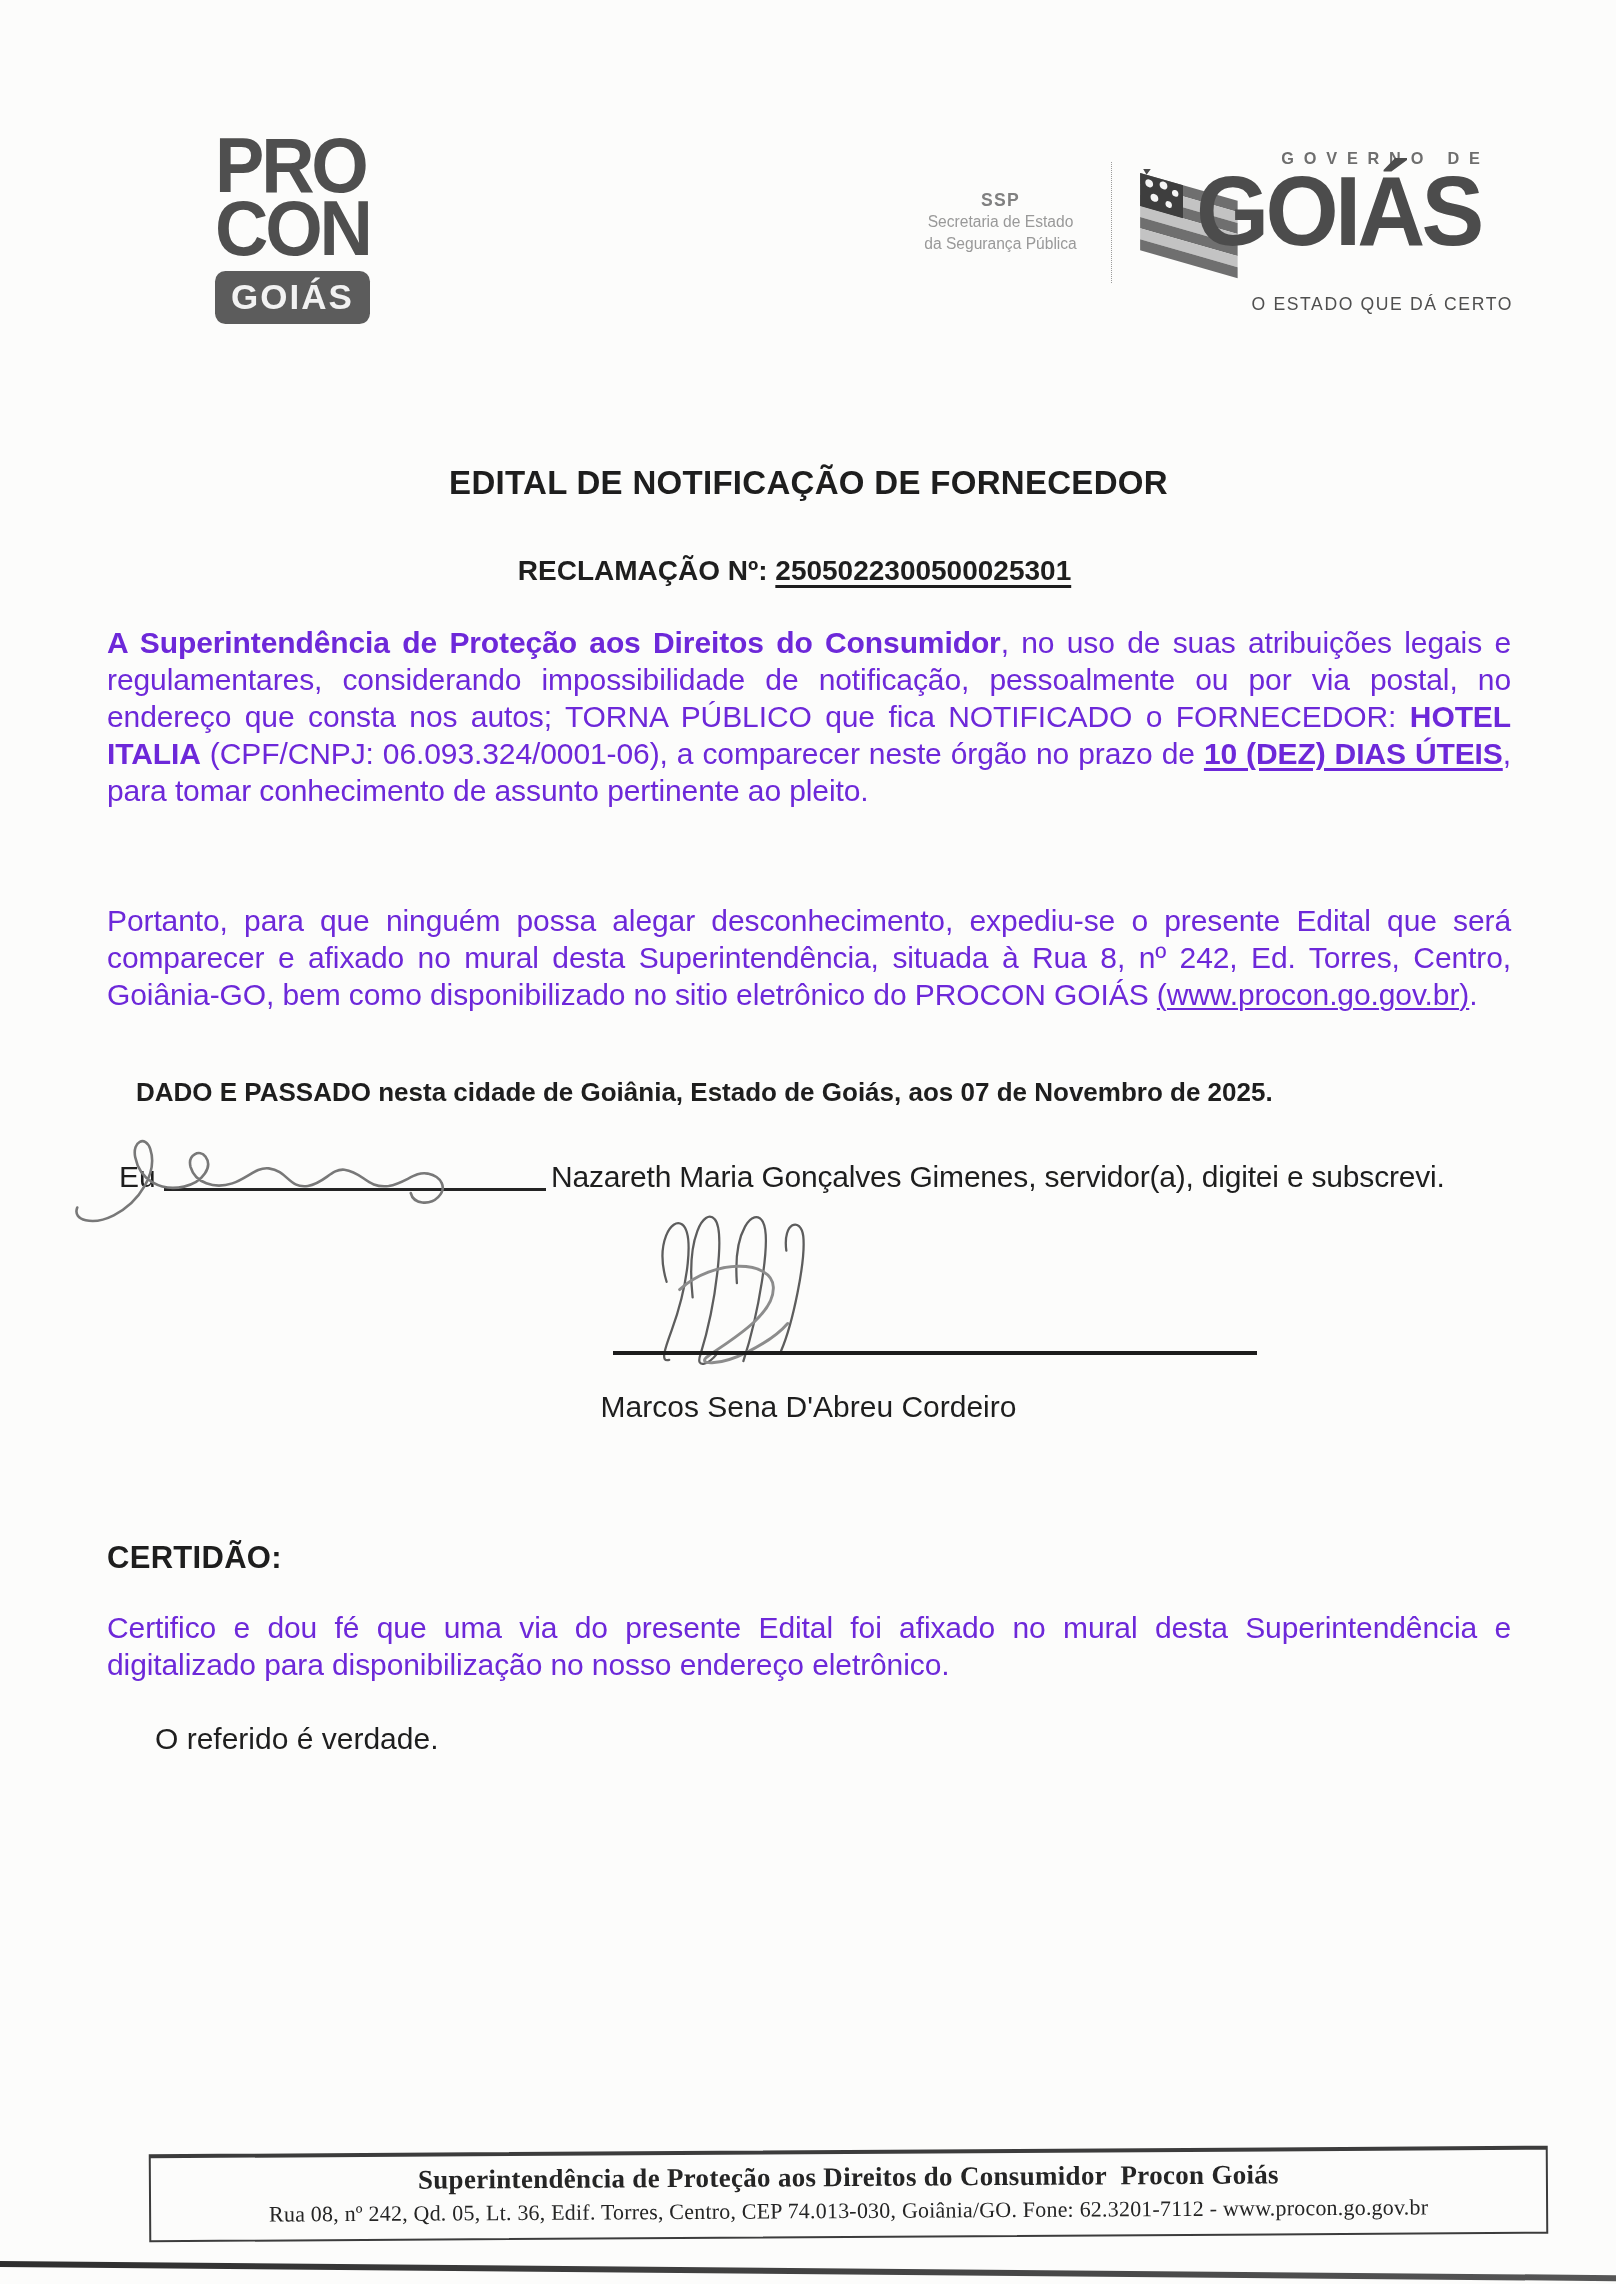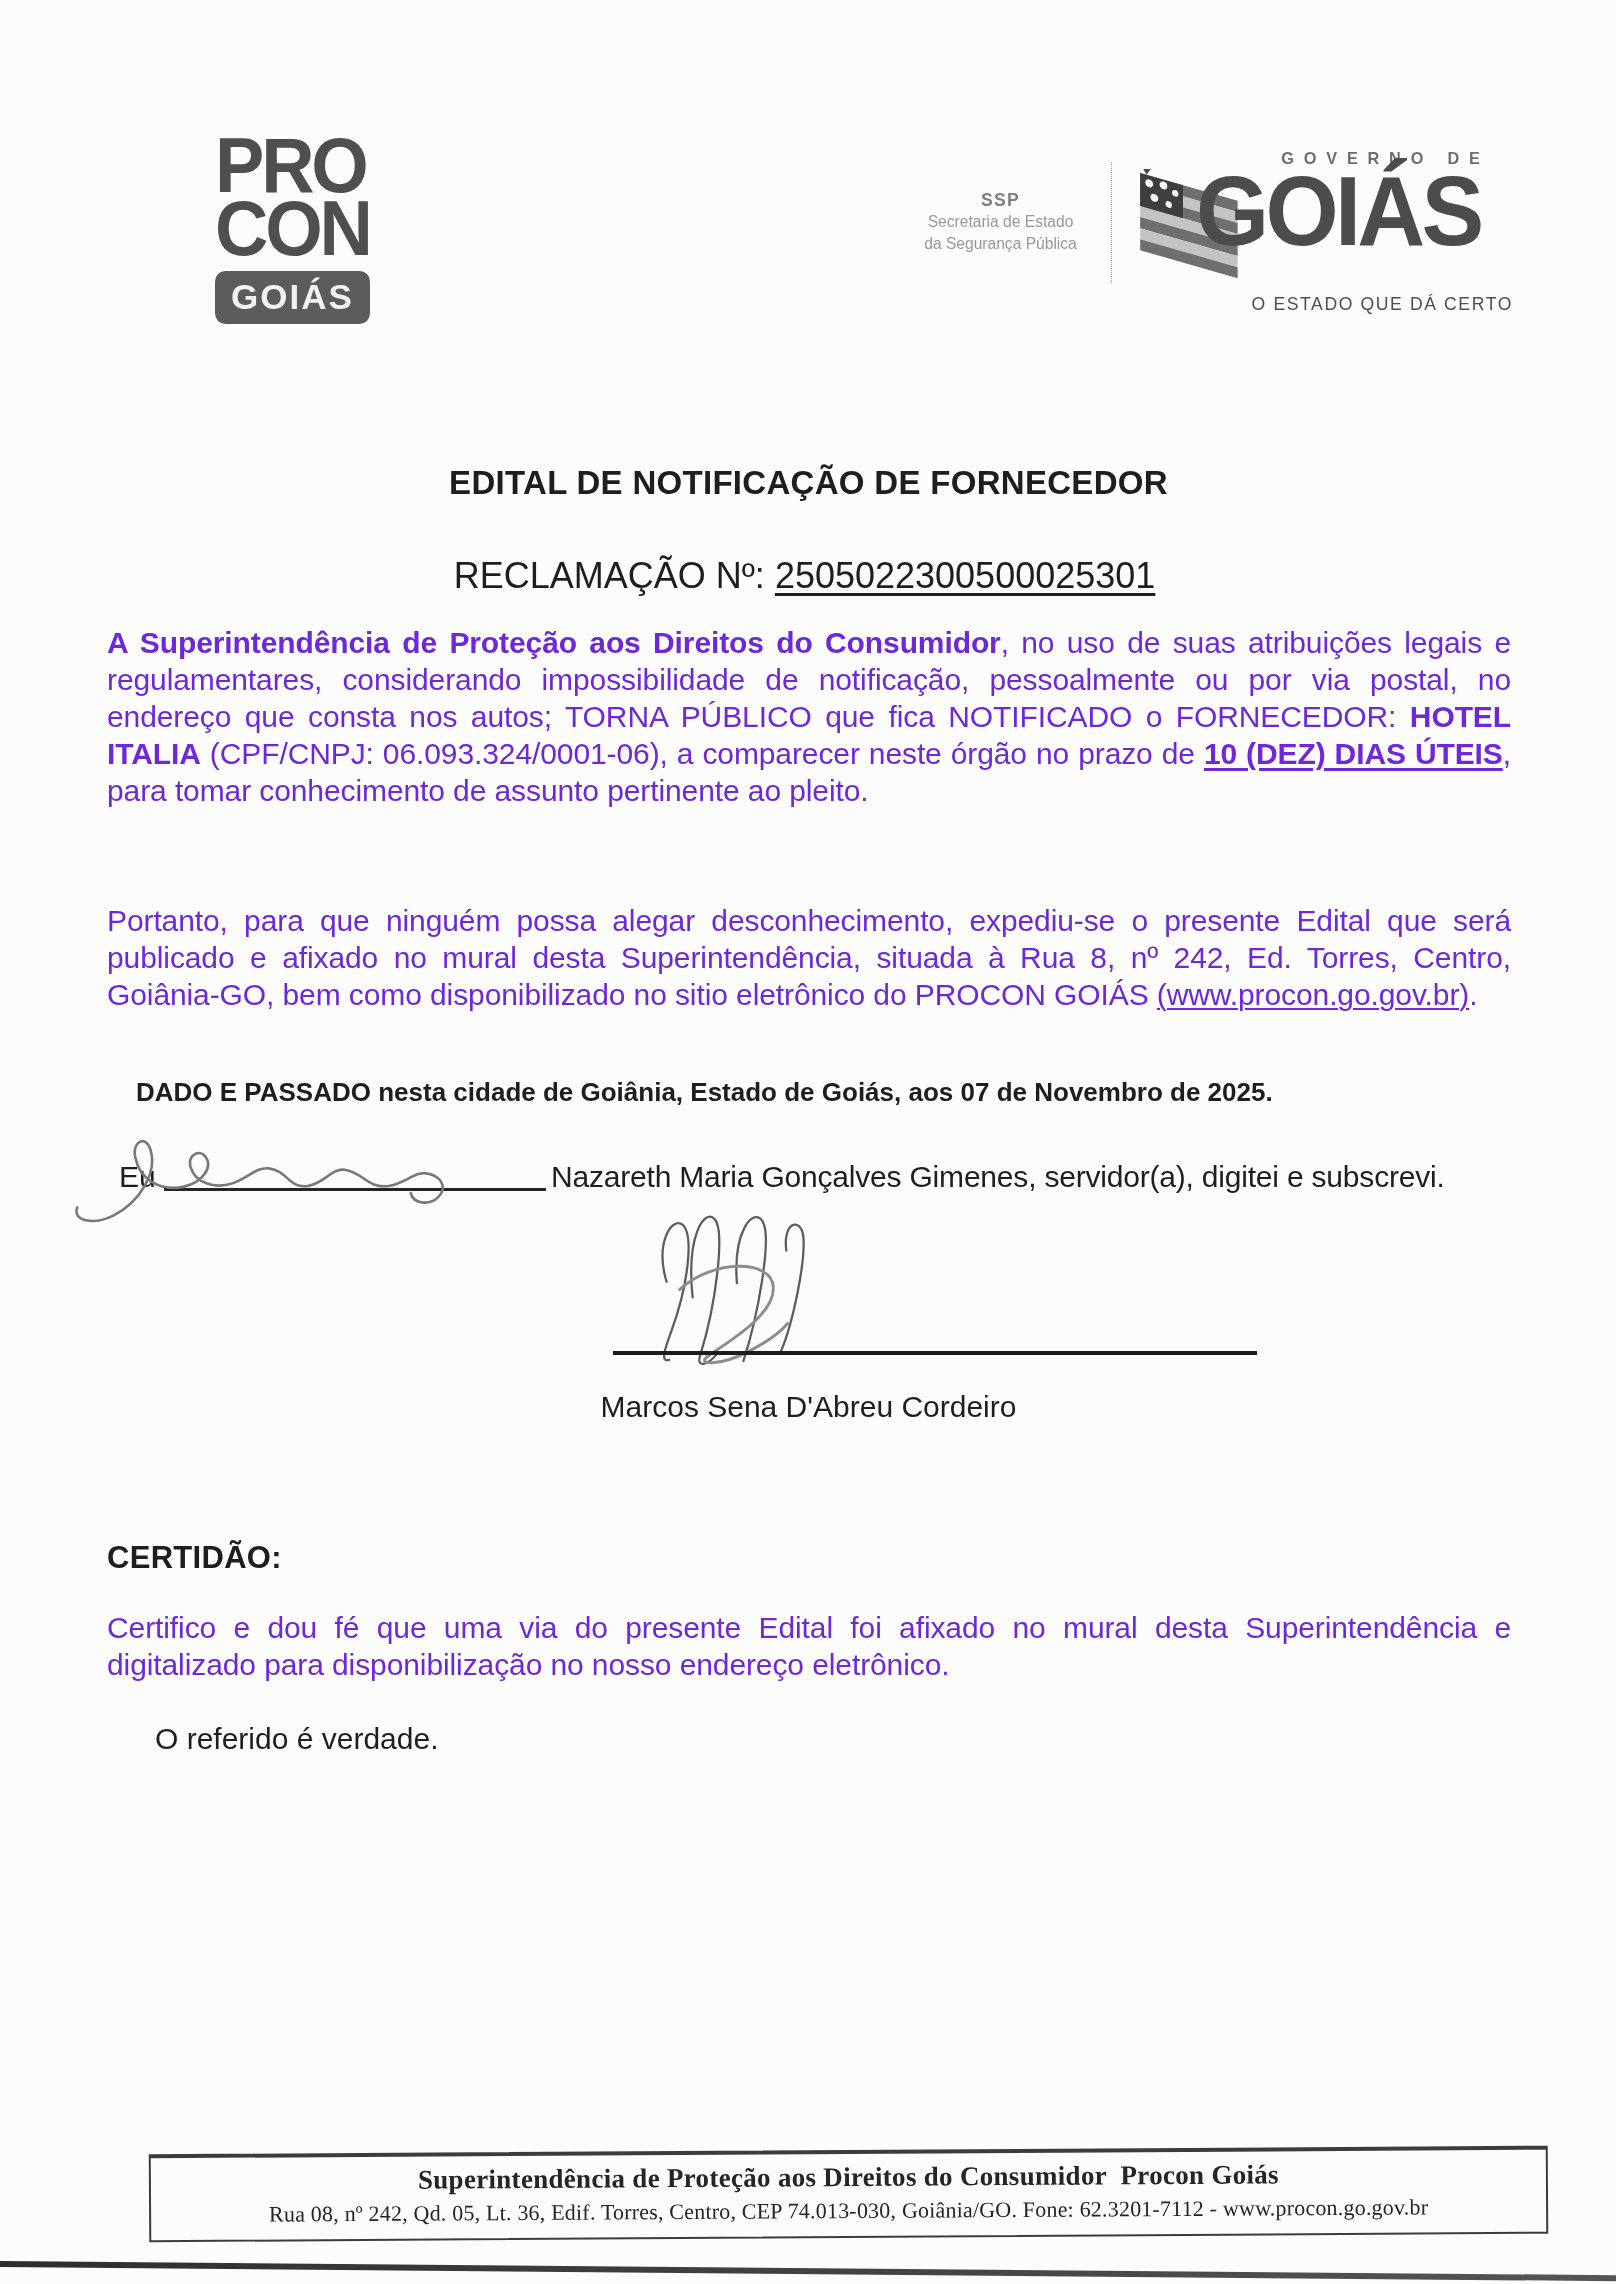--- a/index.html
+++ b/index.html
@@ -28,21 +28,21 @@
 
   .gov-logo{left:1131px;top:149px;width:378px;height:176px;}
   .gov-kicker{left:134px;top:0;width:241px;text-align:center;font-size:16.3px;font-weight:bold;
     letter-spacing:9.8px;color:#6e6e6e;}
   .gov-name{left:65px;top:11.7px;font-size:99px;font-weight:bold;color:#4c4c4c;letter-spacing:-3.9px;
     line-height:1;transform:scaleX(0.95);transform-origin:left;}
   .gov-slogan{left:108px;top:145px;width:274px;text-align:right;font-size:17.6px;letter-spacing:1.6px;color:#4f4f4f;}
 
   
   .doc-title{left:108px;top:464px;width:1401px;text-align:center;font-size:33px;font-weight:bold;letter-spacing:0.3px;}
-  .complaint{left:104px;top:555px;width:1401px;text-align:center;font-size:36px;font-weight:normal;}
+  .complaint{left:94px;top:555px;width:1401px;text-align:center;font-size:28px;font-weight:bold;}
   .complaint-number{text-decoration:underline;text-decoration-thickness:3.3px;text-underline-offset:4.6px;}
 
   
   .p1{left:107px;top:624px;width:1404px;}
   .p2{left:107px;top:902px;width:1404px;}
   .dado{left:107px;top:1074px;width:1428px;font-size:26px;line-height:37px;font-weight:bold;text-indent:29px;}
 
   
   .clerk-prefix{left:119px;top:1160px;font-size:30px;text-align:center;}
   .clerk-underline{left:164px;top:1188px;width:382px;height:3.3px;background:#242424;}
@@ -119,21 +119,21 @@
 
   <div class="abs complaint">
     <span>RECLAMAÇÃO Nº: </span><span class="complaint-number">2505022300500025301</span>
   </div>
 
   <div class="abs body-text p1">
     <b>A Superintendência de Proteção aos Direitos do Consumidor</b><span>, no uso de suas atribuições legais e regulamentares, considerando impossibilidade de notificação, pessoalmente ou por via postal, no endereço que consta nos autos; TORNA PÚBLICO que fica NOTIFICADO o FORNECEDOR: </span><b>HOTEL ITALIA</b><span> (CPF/CNPJ: 06.093.324/0001-06), a comparecer neste órgão no prazo de </span><span class="bu">10 (DEZ) DIAS ÚTEIS</span><span>, para tomar conhecimento de assunto pertinente ao pleito.</span>
   </div>
 
   <div class="abs body-text p2">
-    <span>Portanto, para que ninguém possa alegar desconhecimento, expediu-se o presente Edital que será publicado e afixado no mural desta Superintendência, situada à Rua 8, nº 242, Ed. Torres, Centro, Goiânia-GO, bem como disponibilizado no sitio eletrônico do PROCON GOIÁS </span><span class="u">(www.procon.go.gov.br)</span><span>.</span>
+    <span>Portanto, para que ninguém possa alegar desconhecimento, expediu-se o presente Edital que será comparecer e afixado no mural desta Superintendência, situada à Rua 8, nº 242, Ed. Torres, Centro, Goiânia-GO, bem como disponibilizado no sitio eletrônico do PROCON GOIÁS </span><span class="u">(www.procon.go.gov.br)</span><span>.</span>
   </div>
 
   <div class="abs dado">DADO E PASSADO nesta cidade de Goiânia, Estado de Goiás, aos 07 de Novembro de 2025.</div>
 
   <div class="abs clerk-prefix">Eu</div>
   <div class="abs clerk-underline"></div>
   <svg class="abs clerk-sig" width="417" height="114" viewBox="0 0 640 175">
     <path d="M 8,122 C 0,142 32,150 64,134 C 104,114 132,68 120,32 C 113,11 92,20 97,45
              C 104,80 136,98 172,90 C 202,83 216,59 205,44 C 196,32 177,41 182,60
              C 189,84 218,94 246,85 C 270,77 282,60 302,62 C 332,66 332,93 362,89

